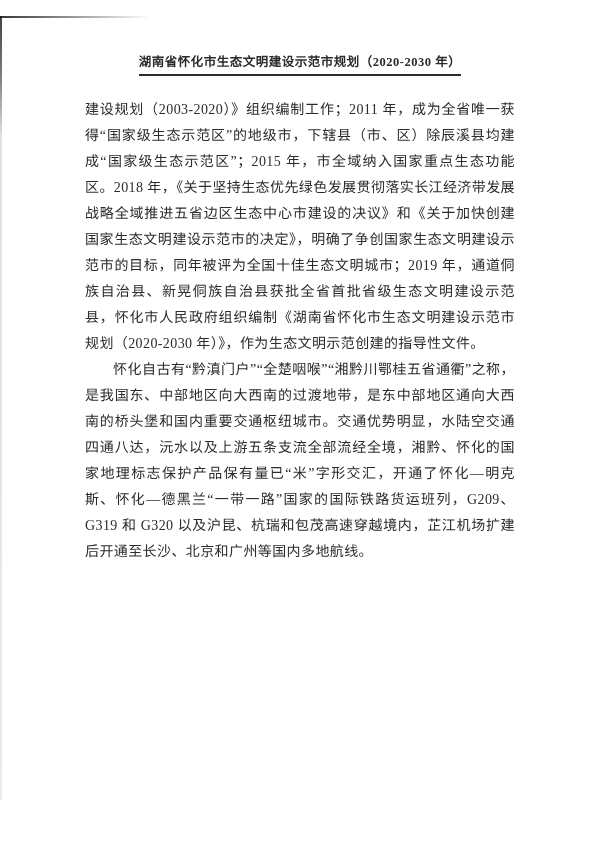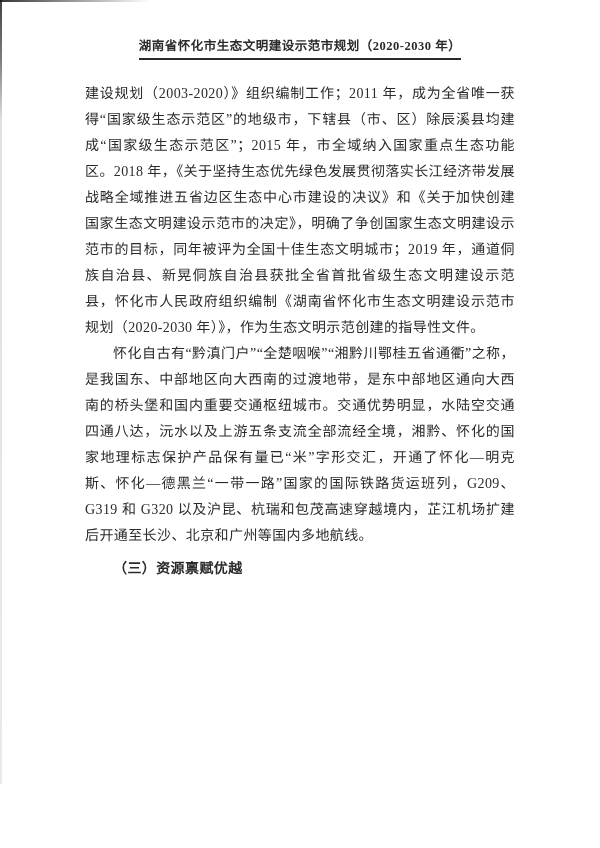--- a/index.html
+++ b/index.html
@@ -4,21 +4,21 @@
 <style>
   html, body {
     margin: 0;
     padding: 0;
     background: #ffffff;
   }
   .page {
     position: relative;
     width: 600px;
     height: 784px;
-    margin: 0 auto;
+    margin: 16px auto;
     background: var(--page-bg, #ffffff);
     overflow: hidden;
     font-family: "Liberation Serif", "DejaVu Serif", serif;
     color: var(--text-color, #2b2b2b);
     box-sizing: border-box;
     padding: 36px 85px 0 85px;
   }
   
   .scan-edge-top {
     position: absolute;
@@ -85,19 +85,18 @@
   <div class="scan-edge-top"></div>
   <div class="scan-edge-left"></div>
 
   <header class="doc-header">
     <span class="doc-title">湖南省怀化市生态文明建设示范市规划（2020-2030 年）</span>
   </header>
 
   <main class="doc-body" id="doc-body">
       <p class="">建设规划（2003-2020）》组织编制工作；2011 年，成为全省唯一获得“国家级生态示范区”的地级市，下辖县（市、区）除辰溪县均建成“国家级生态示范区”；2015 年，市全域纳入国家重点生态功能区。2018 年，《关于坚持生态优先绿色发展贯彻落实长江经济带发展战略全域推进五省边区生态中心市建设的决议》和《关于加快创建国家生态文明建设示范市的决定》，明确了争创国家生态文明建设示范市的目标，同年被评为全国十佳生态文明城市；2019 年，通道侗族自治县、新晃侗族自治县获批全省首批省级生态文明建设示范县，怀化市人民政府组织编制《湖南省怀化市生态文明建设示范市规划（2020-2030 年）》，作为生态文明示范创建的指导性文件。</p>
       <p class="indent">怀化自古有“黔滇门户”“全楚咽喉”“湘黔川鄂桂五省通衢”之称，是我国东、中部地区向大西南的过渡地带，是东中部地区通向大西南的桥头堡和国内重要交通枢纽城市。交通优势明显，水陆空交通四通八达，沅水以及上游五条支流全部流经全境，湘黔、怀化的国家地理标志保护产品保有量已“米”字形交汇，开通了怀化—明克斯、怀化—德黑兰“一带一路”国家的国际铁路货运班列，G209、G319 和 G320 以及沪昆、杭瑞和包茂高速穿越境内，芷江机场扩建后开通至长沙、北京和广州等国内多地航线。</p>
-      <p class="heading">（三）资源禀赋优越</p>
     </main>
 
   <footer class="doc-footer">
     <span>3</span>
   </footer>
 </div>
 
 </body></html>

